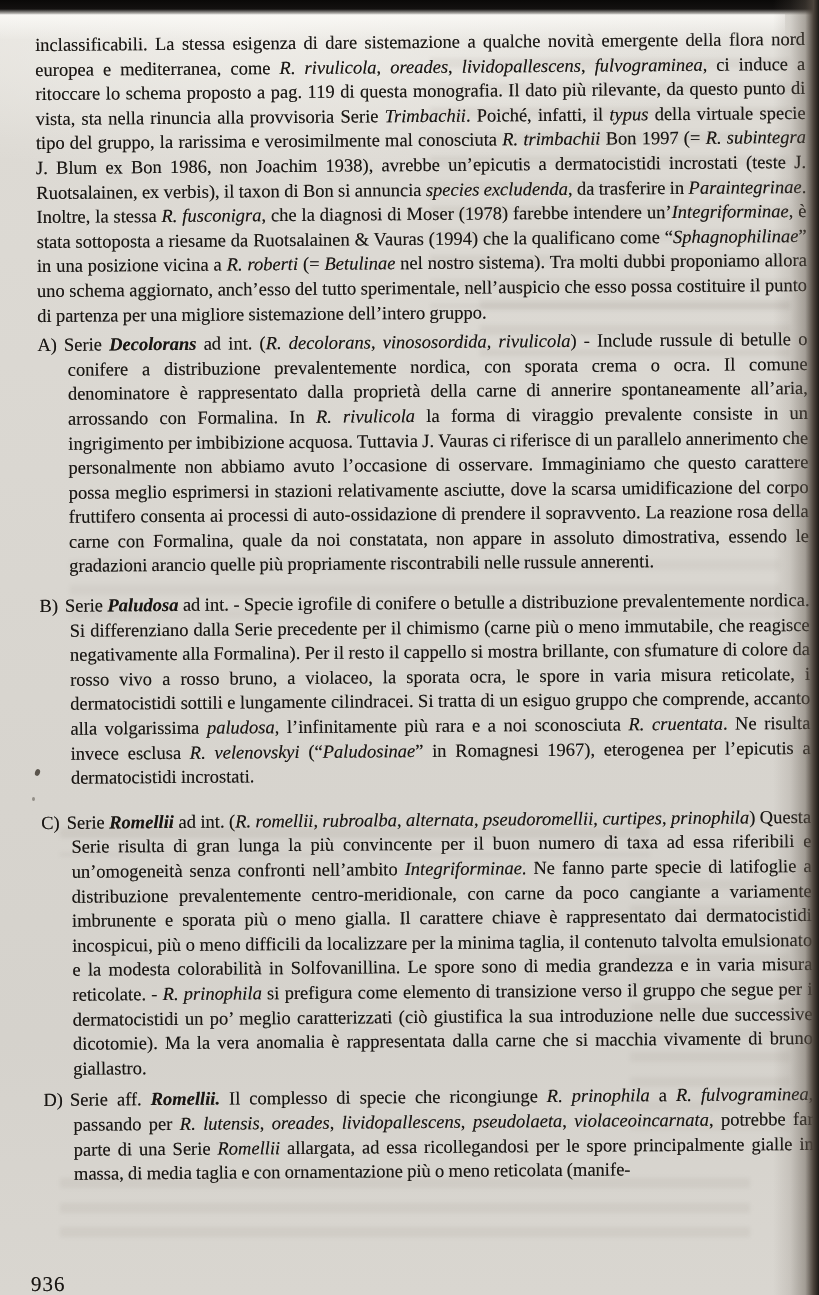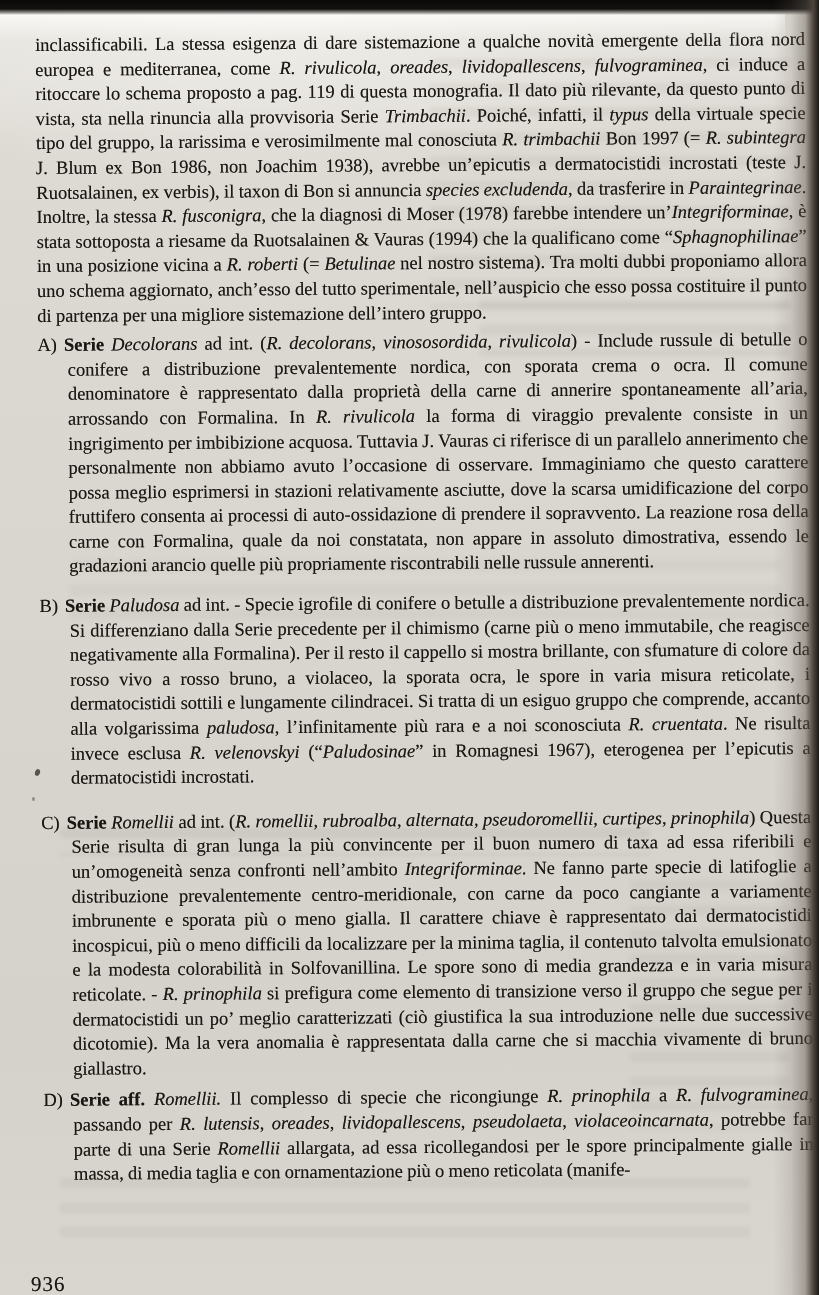--- a/index.html
+++ b/index.html
@@ -60,22 +60,22 @@
   }
   .intro{text-indent:0;}
   .section{padding-left:30px;text-indent:-30px;}
   .m-a{margin-top:5px;}
   .m-b{margin-top:15px;}
   .m-c{margin-top:20px;}
   .m-d{margin-top:7px;}
   .label{margin-right:7px;}
   .seg-n{font-style:normal;font-weight:400;}
   .seg-i{font-style:italic;}
-  .seg-b{font-weight:700;}
-  .seg-bi{font-weight:400;font-style:italic;}
+  .seg-b{font-weight:400;}
+  .seg-bi{font-weight:700;font-style:italic;}
   .page-number{
     margin-top:86px;margin-left:-14px;
     font-size:21px;line-height:22px;text-align:left;text-indent:0;
     letter-spacing:1px;
   }
 </style>
 </head>
 <body>
 
 <div class="scan">

